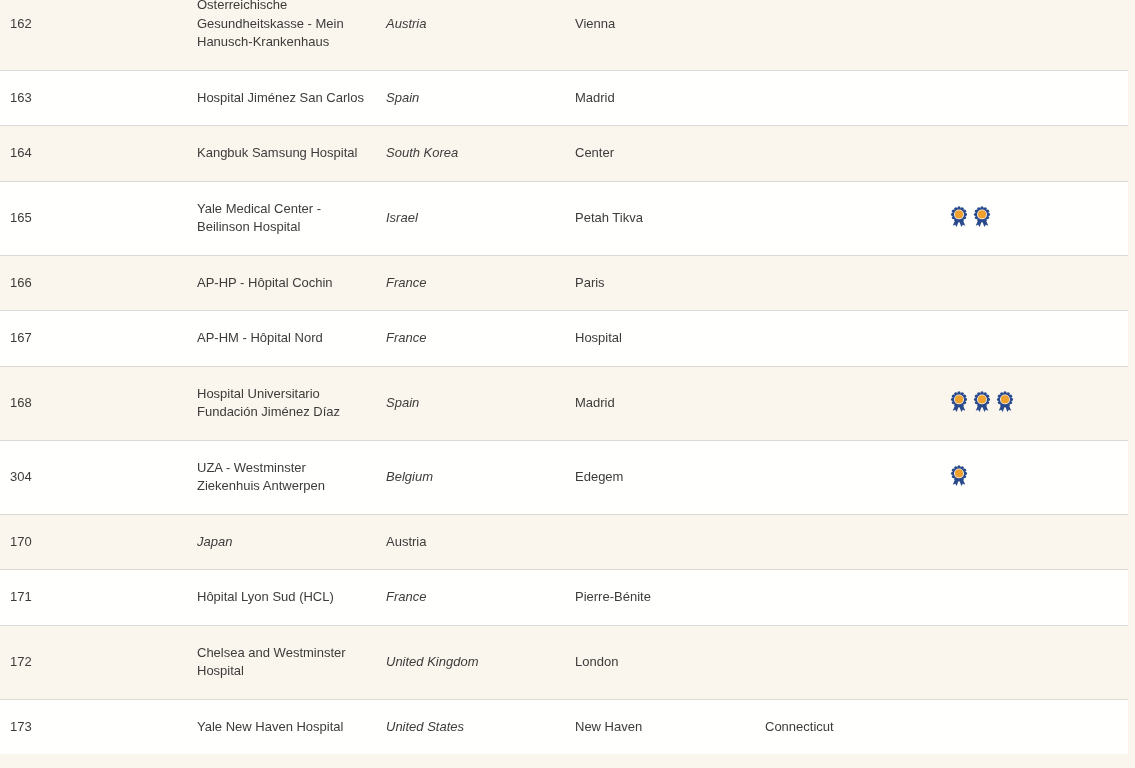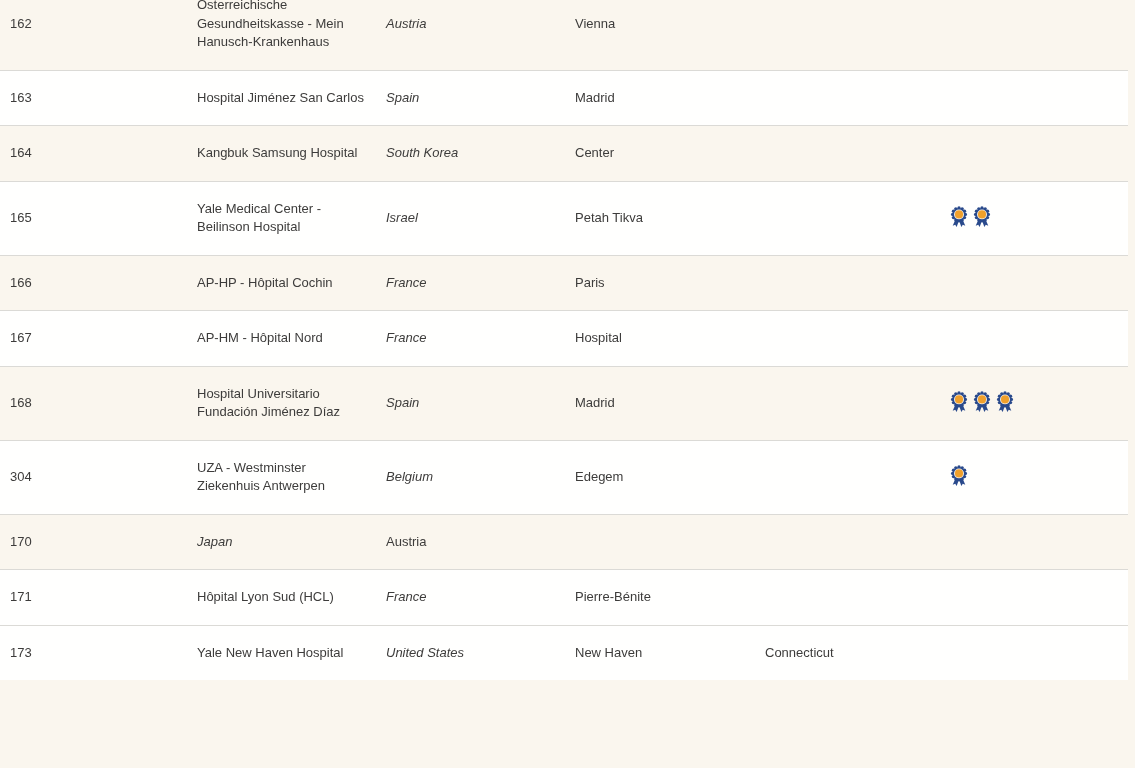--- a/index.html
+++ b/index.html
@@ -286,20 +286,31 @@
       <div class="row plain">
     <div class="cell rank">171</div>
     <div class="cell name">
           <div class="name-line">Hôpital Lyon Sud (HCL)</div>
         </div>
     <div class="cell country">France</div>
     <div class="cell city">Pierre-Bénite</div>
     <div class="cell state"></div>
     <div class="cell awards"></div>
   </div>
+      <div class="row alt">
+    <div class="cell rank">172</div>
+    <div class="cell name">
+          <div class="name-line">Chelsea and Westminster</div>
+          <div class="name-line">Hospital</div>
+        </div>
+    <div class="cell country">United Kingdom</div>
+    <div class="cell city">London</div>
+    <div class="cell state"></div>
+    <div class="cell awards"></div>
+  </div>
       <div class="row plain">
     <div class="cell rank">173</div>
     <div class="cell name">
           <div class="name-line">Yale New Haven Hospital</div>
         </div>
     <div class="cell country">United States</div>
     <div class="cell city">New Haven</div>
     <div class="cell state">Connecticut</div>
     <div class="cell awards"></div>
   </div>

